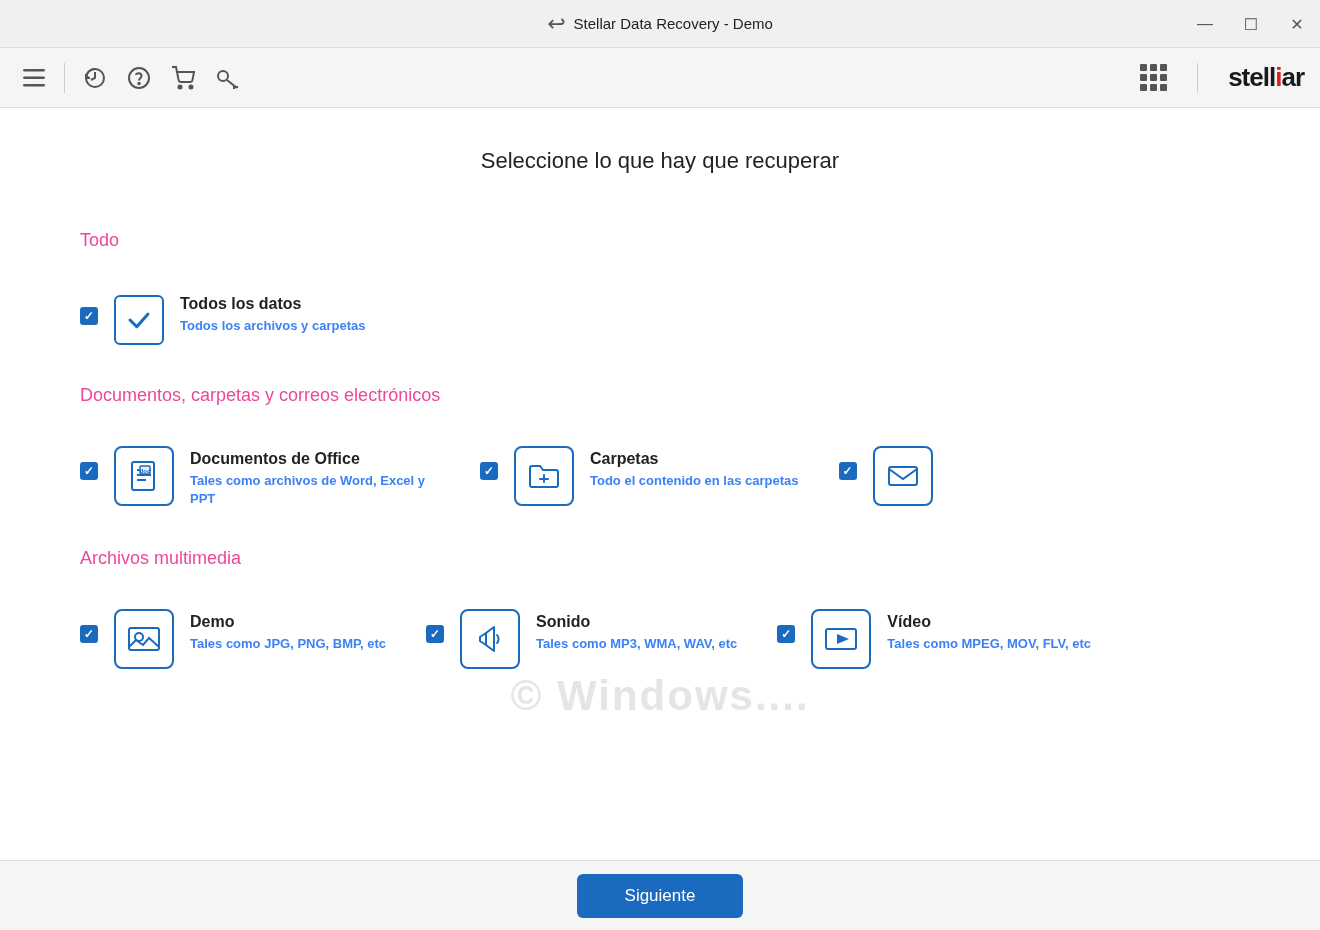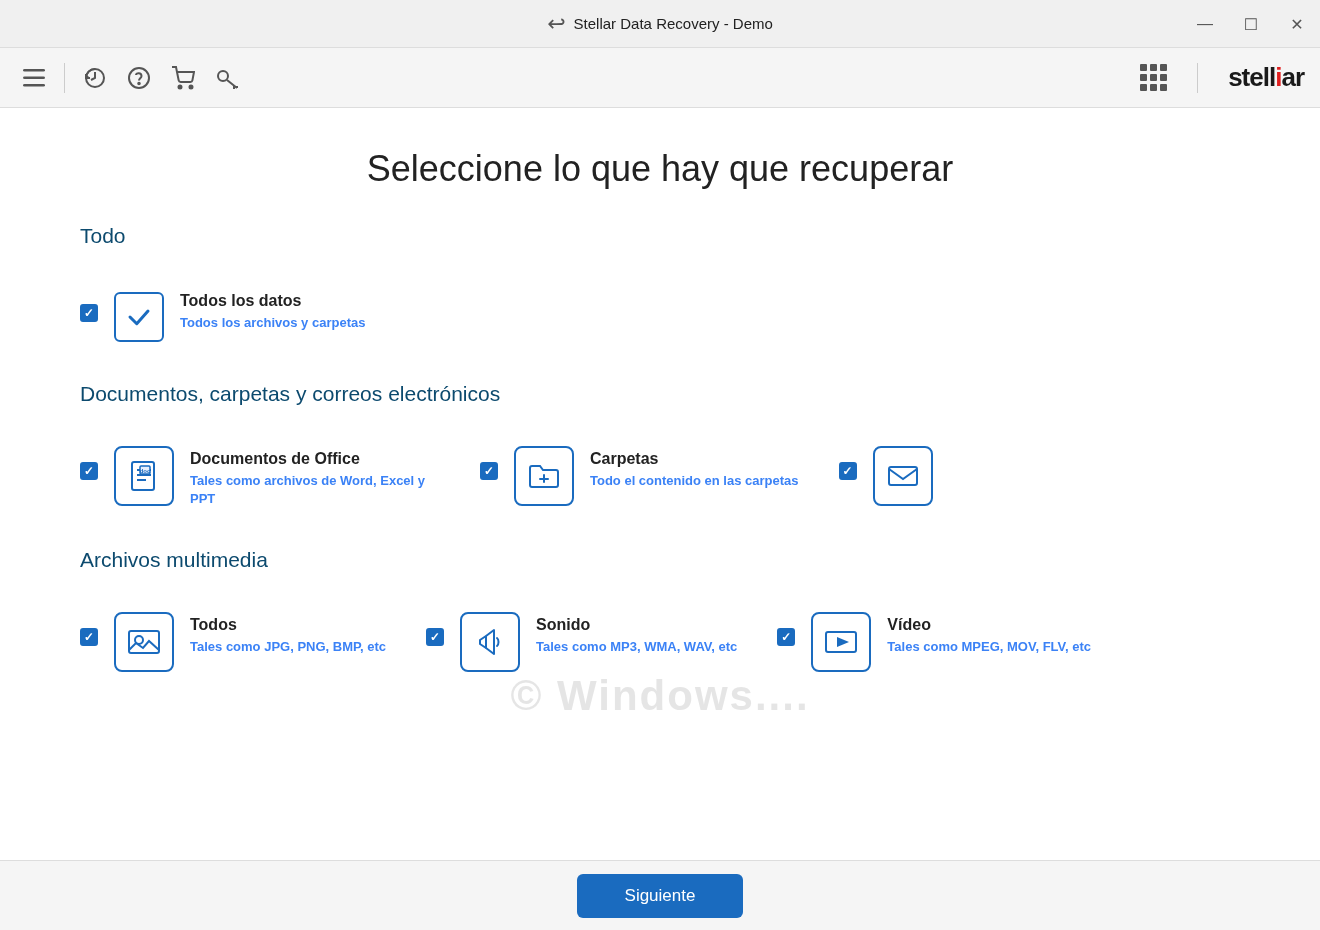--- a/index.html
+++ b/index.html
@@ -111,34 +111,34 @@
     
     .main-content {
       background: #ffffff;
       flex: 1;
       padding: 40px 80px 20px 80px;
       overflow-y: auto;
       position: relative;
     }
     .page-title {
       text-align: center;
-      font-size: 36px;
+      font-size: 22px;
       font-weight: 400;
       color: #222;
-      margin-bottom: 34px;
+      margin-bottom: 56px;
     }
 
     
     .section {
       margin-bottom: 40px;
     }
     .section-title {
-      font-size: 21px;
+      font-size: 18px;
       font-weight: 400;
-      color: #0c4a6e;
+      color: #ec4899;
       margin-bottom: 20px;
     }
     .section-items {
       display: flex;
       gap: 40px;
       flex-wrap: wrap;
       margin-top: 40px;
     }
 
     
@@ -412,21 +412,21 @@
       <div class="item">
         <div class="item-checkbox"></div>
         <div class="item-icon-box">
           <svg class="icon-svg" viewBox="0 0 36 36" fill="none">
             <rect x="3" y="7" width="30" height="22" rx="2" stroke="#1a6bbf" stroke-width="2"></rect>
             <circle cx="13" cy="16" r="4" stroke="#1a6bbf" stroke-width="2"></circle>
             <polyline points="3,26 10,19 17,24 23,17 33,26" stroke="#1a6bbf" stroke-width="2"></polyline>
           </svg>
         </div>
         <div class="item-text">
-          <div class="item-name">Todos</div>
+          <div class="item-name">Demo</div>
           <div class="item-desc">Tales como JPG, PNG, BMP, etc</div>
         </div>
       </div>
 
       <div class="item">
         <div class="item-checkbox"></div>
         <div class="item-icon-box">
           <svg class="icon-svg" viewBox="0 0 36 36" fill="none">
             <path d="M14,12 L14,24 L8,20 L8,16 Z" stroke="#1a6bbf" stroke-width="2" stroke-linejoin="round"></path>
             <path d="M14,12 L22,6 L22,30 L14,24" stroke="#1a6bbf" stroke-width="2" stroke-linejoin="round"></path>

